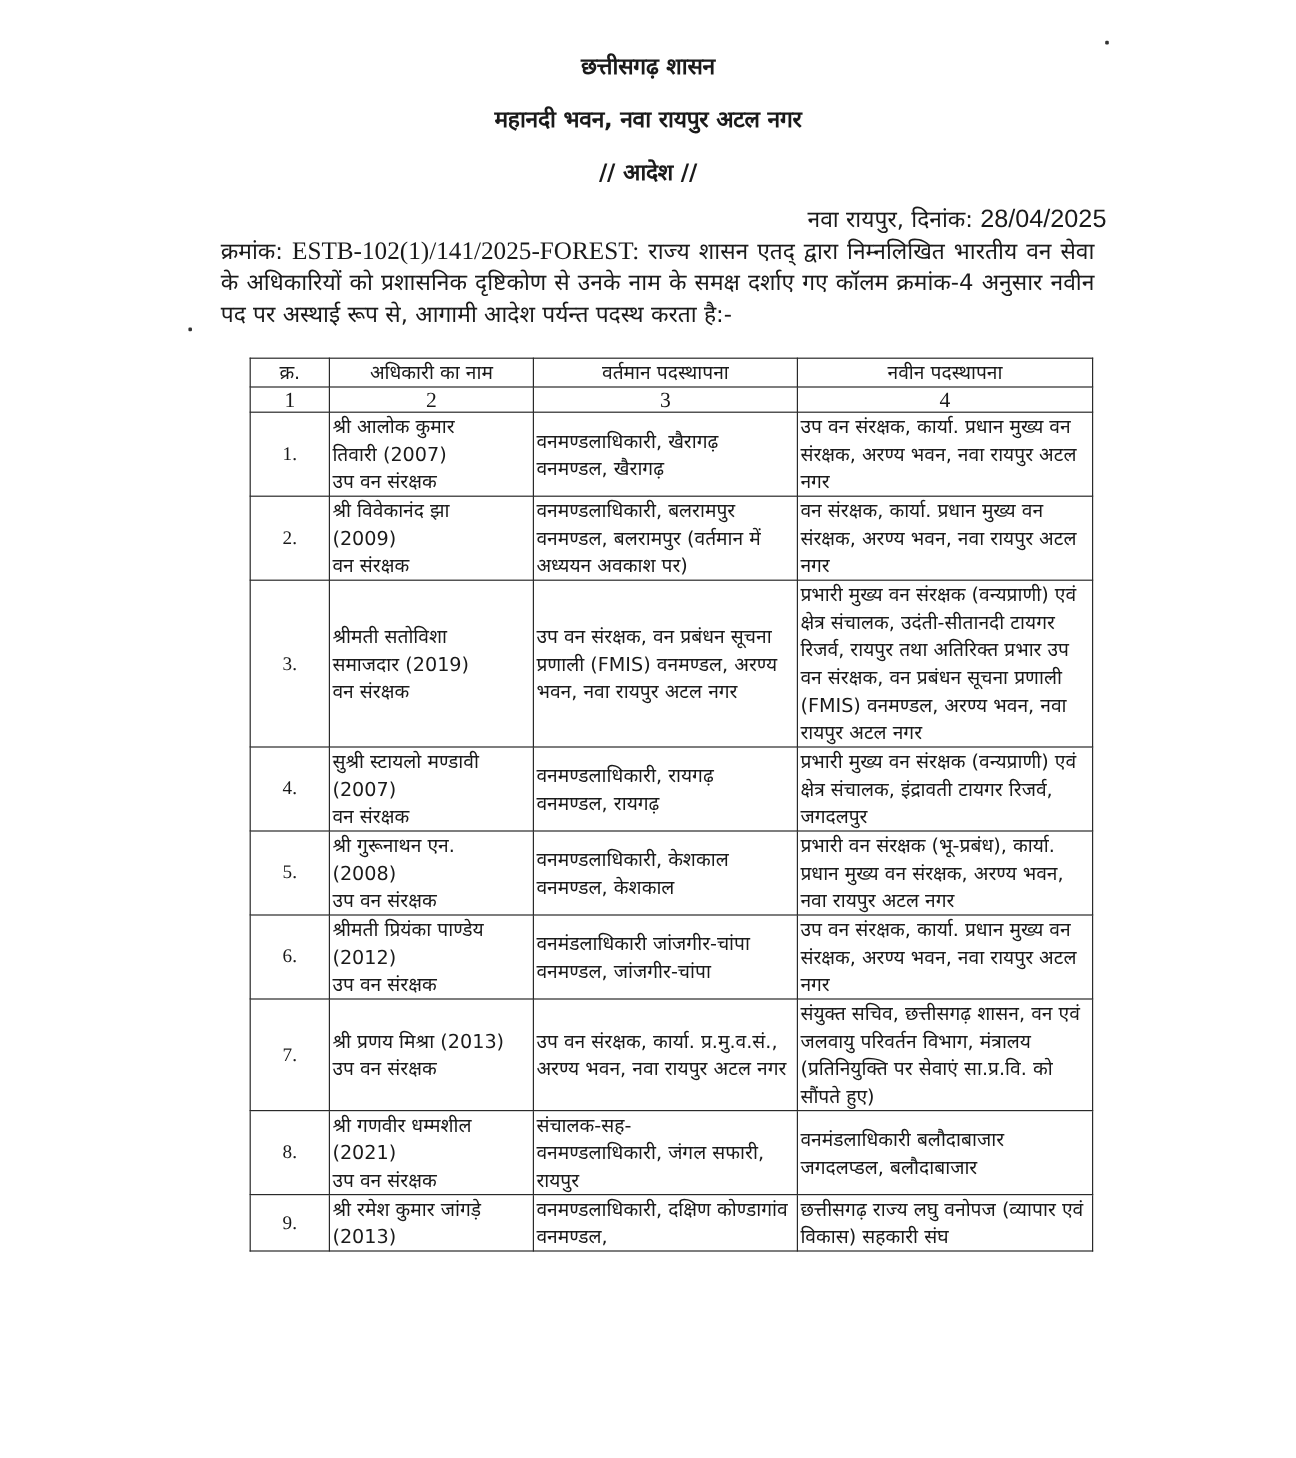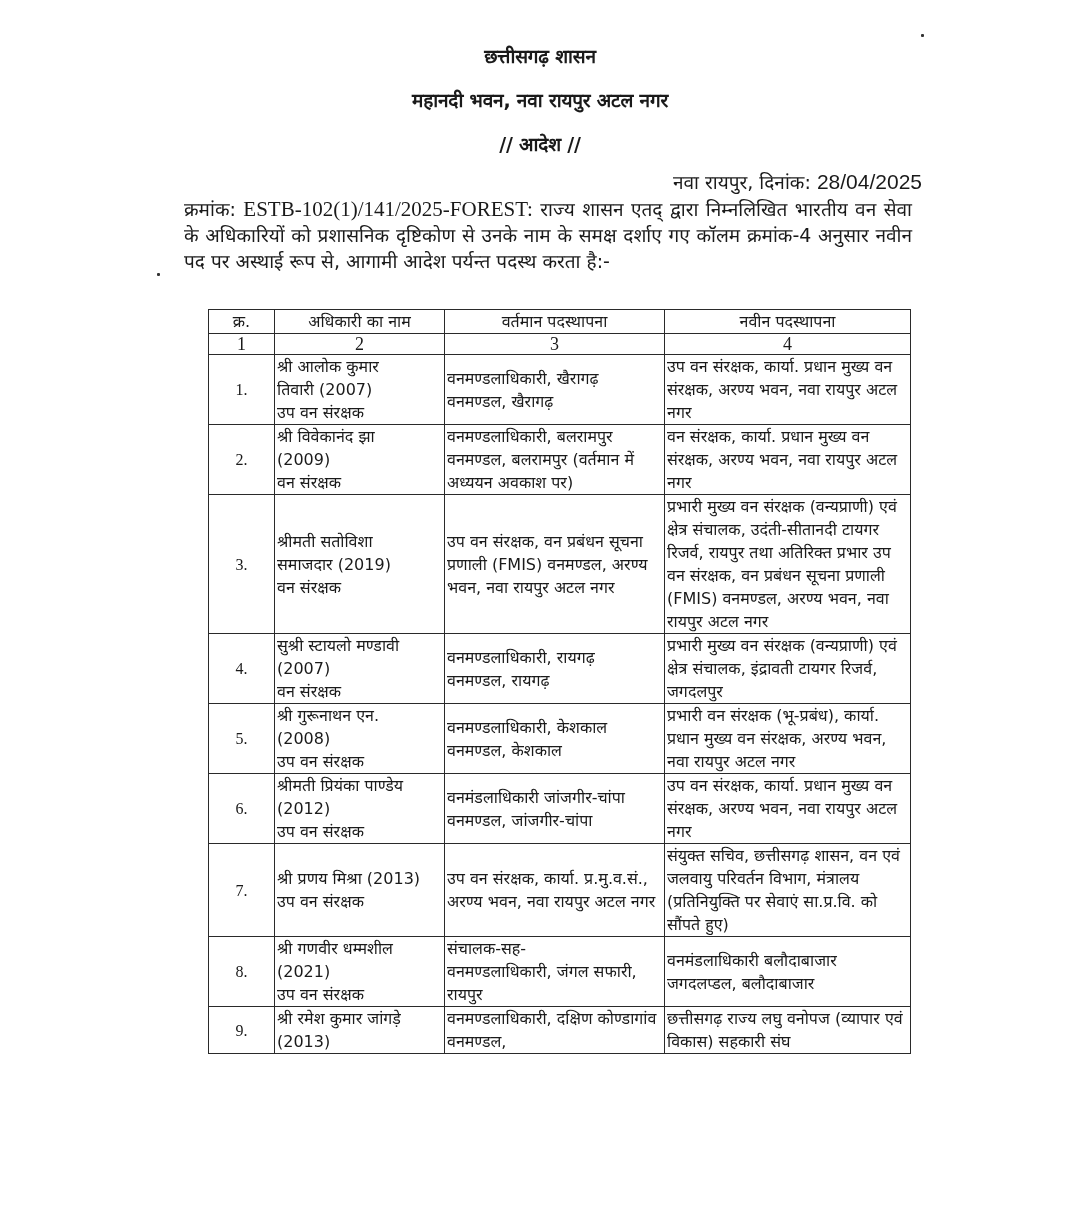--- a/index.html
+++ b/index.html
@@ -15,21 +15,21 @@
   .dateline {
     position: absolute; top: 169px; right: 158px; font-size: 19px;
   }
   .dateline .num { font-family: Liberation Sans, sans-serif; font-size: 21px; }
   .para {
     position: absolute; top: 196px; left: 184px; width: 728px;
     font-size: 19px; line-height: 26px; text-align: justify;
   }
   .para .latin { font-family: "Liberation Serif", serif; font-size: 21px; }
   table.orders {
-    position: absolute; top: 309px; left: 208px; width: 702px;
+    position: absolute; top: 298px; left: 208px; width: 702px;
     border-collapse: collapse; table-layout: fixed; padding-left: 17px;
   }
   table.orders td, table.orders th {
     border: 1.5px solid #2a2a2a; padding: 0 2px; vertical-align: middle;
     font-size: 16px; line-height: 23px; font-weight: normal;
   }
   table.orders th { text-align: center; height: 22px; }
   table.orders tr.colnum td { text-align: center; height: 20px; font-family: "Liberation Serif", serif; font-size: 18px; line-height: 20px; }
   td.sn { text-align: center; font-family: "Liberation Serif", serif; font-size: 18px; }
   td.cell { white-space: pre-line; }

